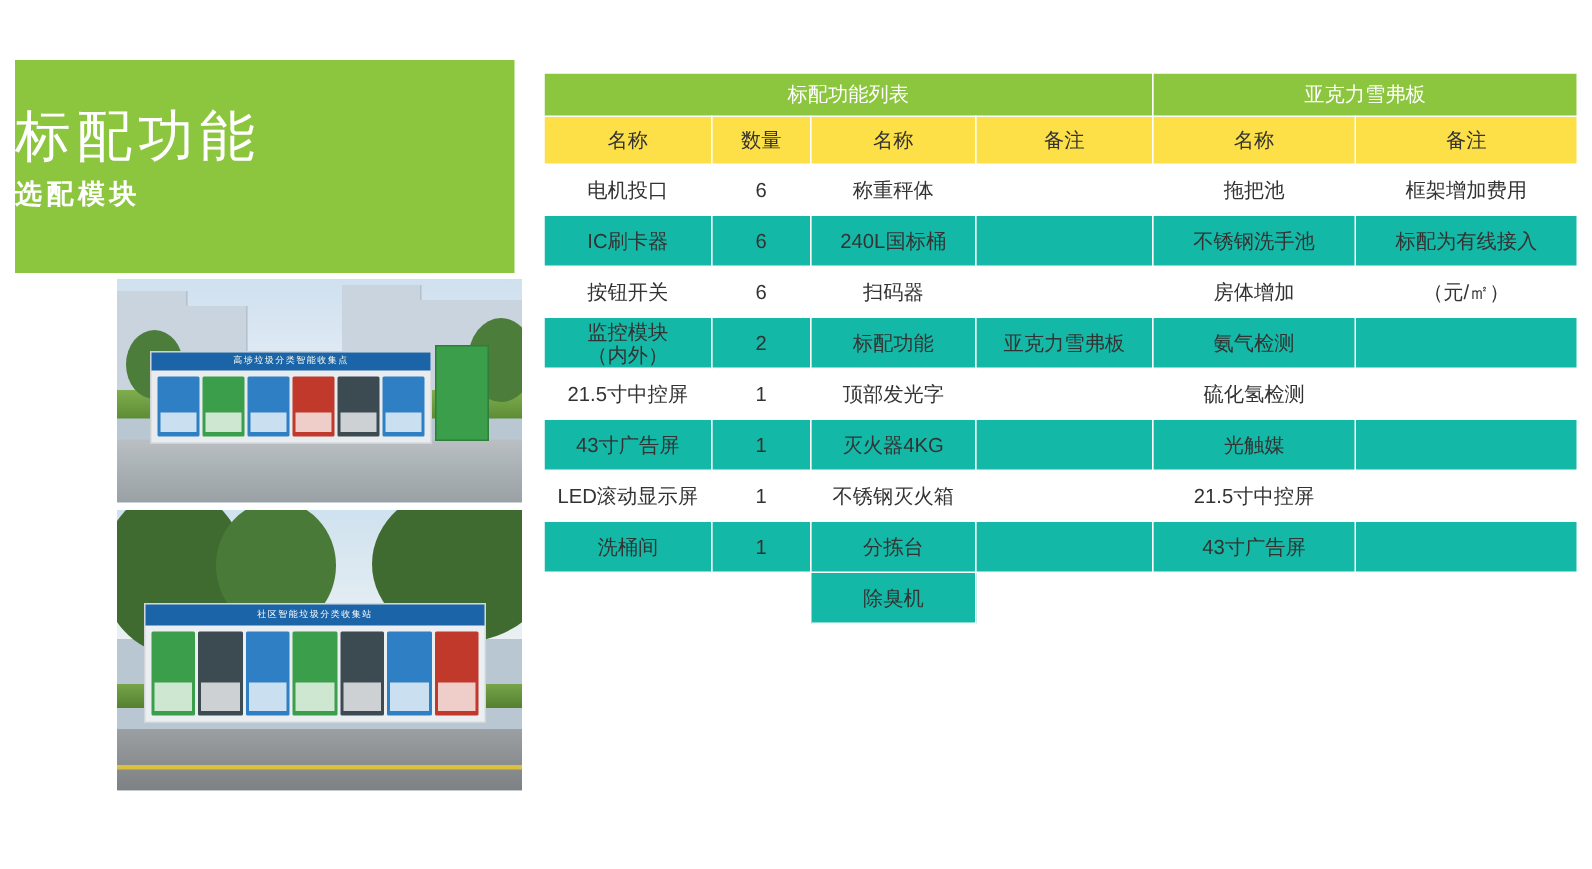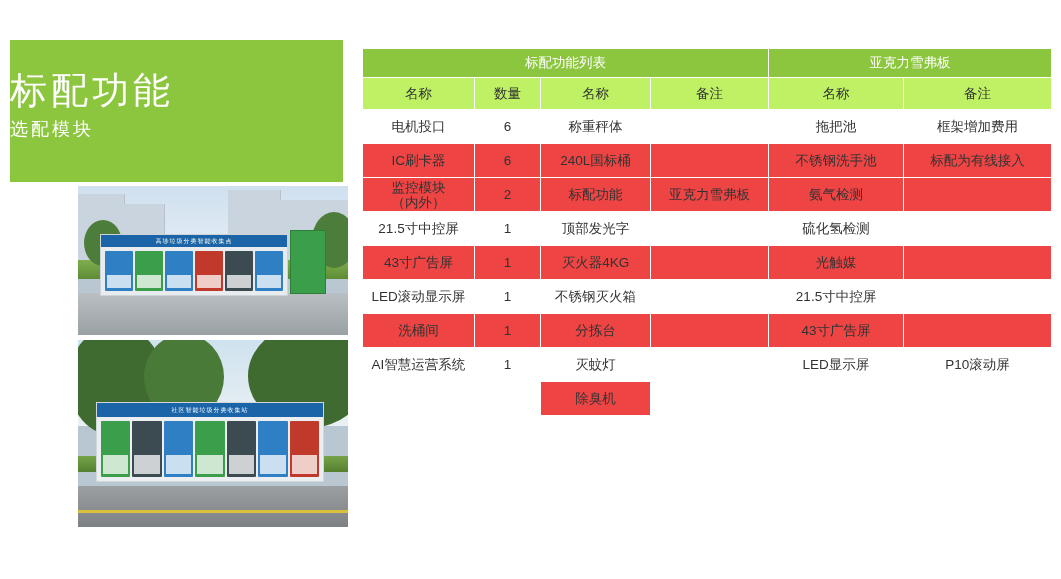--- a/index.html
+++ b/index.html
@@ -34,21 +34,21 @@
   #main-title {
     font-size: 37px;
     letter-spacing: 4px;
     line-height: 46px;
     font-weight: normal;
   }
   #sub-title {
     font-size: 18px;
     letter-spacing: 3px;
     line-height: 30px;
-    font-weight: normal;
+    font-weight: bold;
   }
 
   
   .photo {
     position: absolute;
     left: 78px;
     width: 270px;
     overflow: hidden;
     background: #b9c7d2;
   }
@@ -159,26 +159,26 @@
     font-weight: normal;
     padding: 0 2px;
   }
   tr.group-head th {
     background: #8cc63e;
     color: #ffffff;
     font-size: 13.5px;
     height: 28px;
   }
   tr.col-head td {
-    background: #bef264;
+    background: #fde047;
     color: #333333;
     height: 31px;
   }
   tr.odd td { background: #ffffff; }
-  tr.even td { background: #ef4444; }
+  tr.even td { background: #14b8a6; }
   td.blank { background: transparent !important; border-color: transparent !important; }
   .two-line { line-height: 15px; }
 </style>
 </head>
 <body>
 
 <div id="left-panel">
   <div id="left-title-block">
     <div id="main-title">标配功能</div>
     <div id="sub-title">选配模块</div>
@@ -269,20 +269,28 @@
           <td>框架增加费用</td>
         </tr>
         <tr class="even">
           <td>IC刷卡器</td>
           <td>6</td>
           <td>240L国标桶</td>
           <td></td>
           <td>不锈钢洗手池</td>
           <td>标配为有线接入</td>
         </tr>
+        <tr class="odd">
+          <td>按钮开关</td>
+          <td>6</td>
+          <td>扫码器</td>
+          <td></td>
+          <td>房体增加</td>
+          <td>（元/㎡）</td>
+        </tr>
         <tr class="even">
           <td class=" two-line">监控模块<br>（内外）</td>
           <td>2</td>
           <td>标配功能</td>
           <td>亚克力雪弗板</td>
           <td>氨气检测</td>
           <td></td>
         </tr>
         <tr class="odd">
           <td>21.5寸中控屏</td>
@@ -309,28 +317,20 @@
           <td></td>
         </tr>
         <tr class="even">
           <td>洗桶间</td>
           <td>1</td>
           <td>分拣台</td>
           <td></td>
           <td>43寸广告屏</td>
           <td></td>
         </tr>
-        <tr class="odd">
-          <td>AI智慧运营系统</td>
-          <td>1</td>
-          <td>灭蚊灯</td>
-          <td></td>
-          <td>LED显示屏</td>
-          <td>P10滚动屏</td>
-        </tr>
         <tr class="even">
           <td class="blank"></td>
           <td class="blank"></td>
           <td>除臭机</td>
           <td class="blank"></td>
           <td class="blank"></td>
           <td class="blank"></td>
         </tr>
       </tbody>
   </table>

